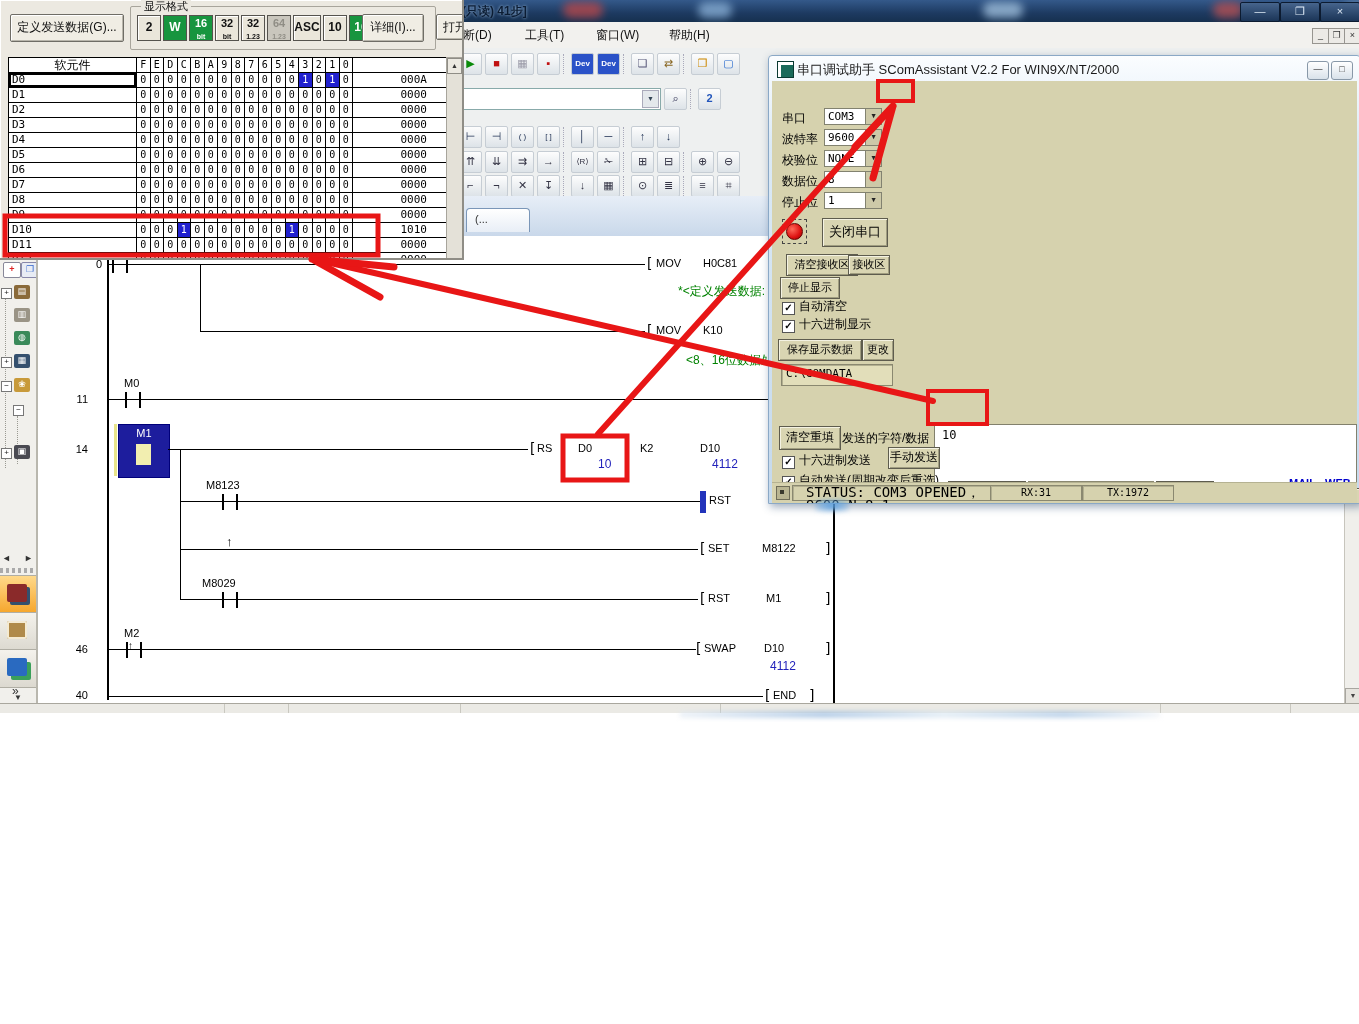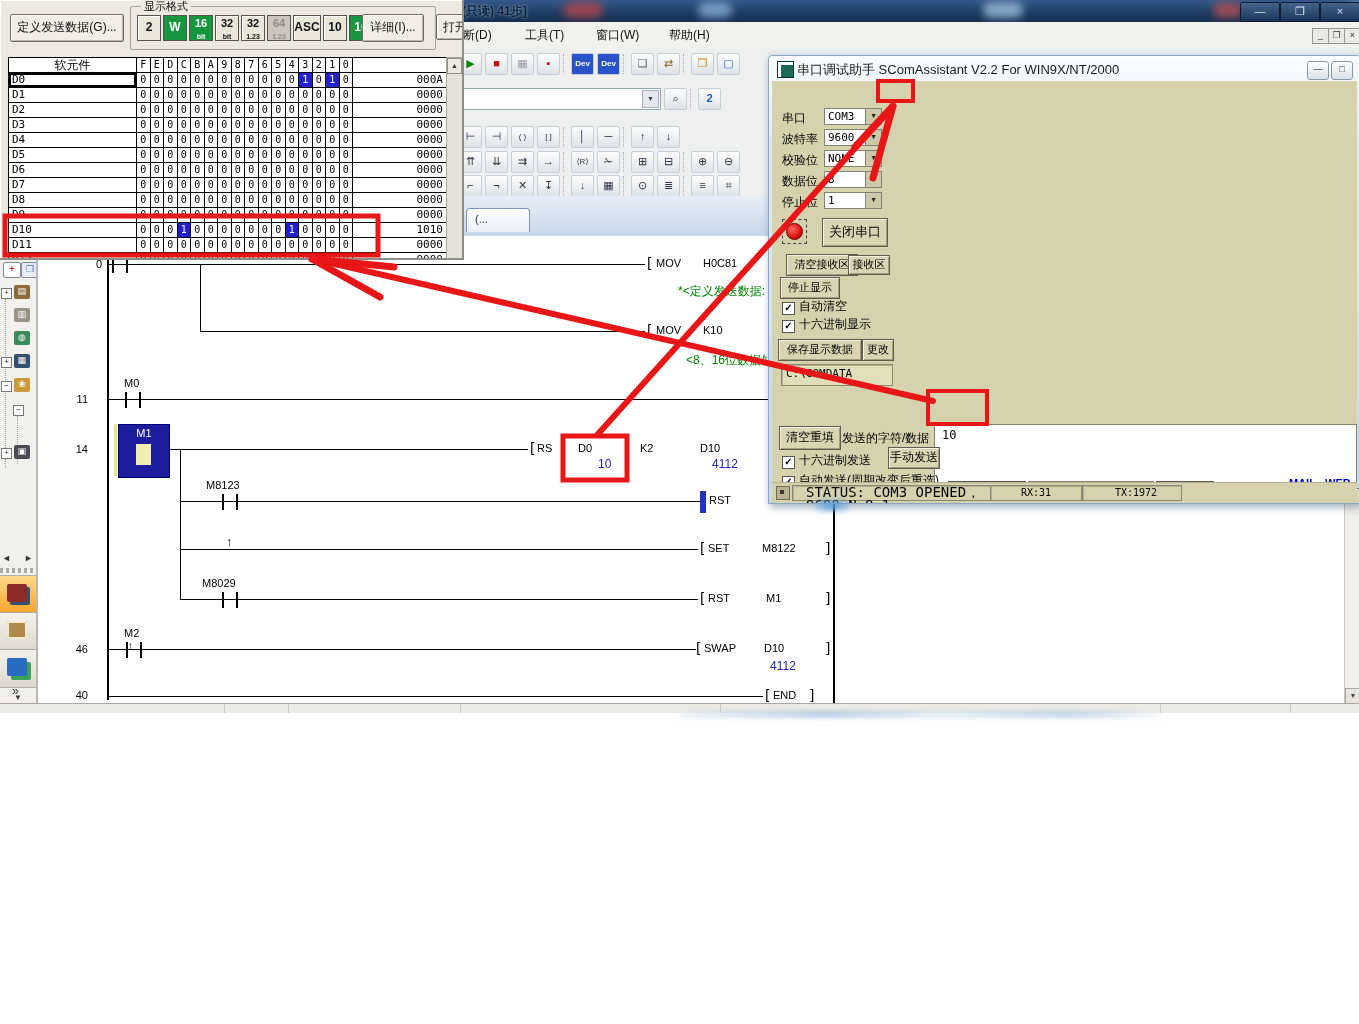--- a/index.html
+++ b/index.html
@@ -86,21 +86,21 @@
   .fmtbtn .sub{position:absolute;left:0;right:0;bottom:-1px;font-size:7px;line-height:8px;font-weight:bold;}
   .fmtbtn .main2{position:absolute;left:0;right:0;top:0;font-size:11px;line-height:14px;}
   #montable{left:8px;top:57px;width:438px;height:201px;background:#fff;border:1px solid #000;
     overflow:hidden;font-family:"DejaVu Sans Mono",monospace;}
   .mrow{display:flex;height:15px;border-bottom:1px solid #000;box-sizing:border-box;}
   .mname{width:128px;border-right:1px solid #000;font-size:11px;padding-left:3px;line-height:14px;box-sizing:border-box;}
   .mname.hd{text-align:center;padding-left:0;font-family:"Liberation Sans",sans-serif;font-size:12px;}
   .mname.sel{box-shadow:inset 0 0 0 2px #000;}
   .mbit{width:13.5px;border-right:1px solid #000;font-size:10px;text-align:center;line-height:14px;box-sizing:border-box;}
   .mbit.on{background:#2020cf;color:#fff;}
-  .mval{flex:1;font-size:11px;text-align:right;padding-right:4px;line-height:14px;}
+  .mval{flex:1;font-size:11px;text-align:right;padding-right:20px;line-height:14px;}
   #monscroll{left:446px;top:57px;width:15px;height:201px;background:#e4e1d8;border:1px solid #a8a59c;}
   #monscroll .btn{position:absolute;left:0;top:0;width:13px;height:14px;background:#ece9e1;
     border:1px solid #8f8d86;font-size:7px;text-align:center;line-height:13px;color:#333;}
 
   
   #serialwin{left:768px;top:55px;width:591px;height:447px;
     background:linear-gradient(#fbfdff,#dceaf6 20%,#c5d9ec);
     border:1px solid #8aa8c6;border-radius:4px 4px 0 0;
     box-shadow:2px 3px 8px rgba(40,70,110,.45);overflow:hidden;}
   #serialtitle{position:absolute;left:0;top:0;right:0;height:25px;font-size:13px;color:#1a1a1a;}
@@ -760,21 +760,21 @@
       <div class="sbtn" style="left:499px;top:415px;width:40px;height:25px;line-height:23px;font-size:13px;">帮助</div>
       <div id="gtwlogo" style="left:541px;top:409px;">
         <div>GTW</div>
       </div>
       <div class="sbtn" style="left:577px;top:407px;width:40px;height:38px;line-height:36px;font-size:13px;">关</div>
 
       <div id="serialstatusbar">
         <div id="pinico"></div>
         <div class="sfield" style="left:20px;width:196px;padding-left:13px;font-family:'DejaVu Sans Mono',monospace;font-size:14px;">STATUS: COM3 OPENED，9600,N,8,1</div>
         <div class="sfield" style="left:218px;width:90px;text-align:center;font-family:'DejaVu Sans Mono',monospace;font-size:10px;">RX:31</div>
-        <div class="sfield" style="left:310px;width:90px;text-align:center;font-family:'DejaVu Sans Mono',monospace;font-size:10px;padding-left:8px;">TX:1972</div>
+        <div class="sfield" style="left:310px;width:90px;text-align:center;font-family:'DejaVu Sans Mono',monospace;font-size:10px;">TX:1972</div>
         <div class="sbtn" style="left:404px;top:2px;width:60px;height:15px;line-height:13px;font-size:11px;margin-top:20px;">计数清零</div>
       </div>
     </div>
   </div>
   <div class="abs" id="serialglow"></div>
 
   <svg id="anno" class="abs" viewBox="0 0 1359 1024">
     <g id="annog" fill="none" stroke-linecap="round" stroke="#e81616">
       <rect x="5" y="216" width="373" height="39" stroke-width="5"></rect>
       <rect x="878" y="81" width="35" height="20" stroke-width="4"></rect>

